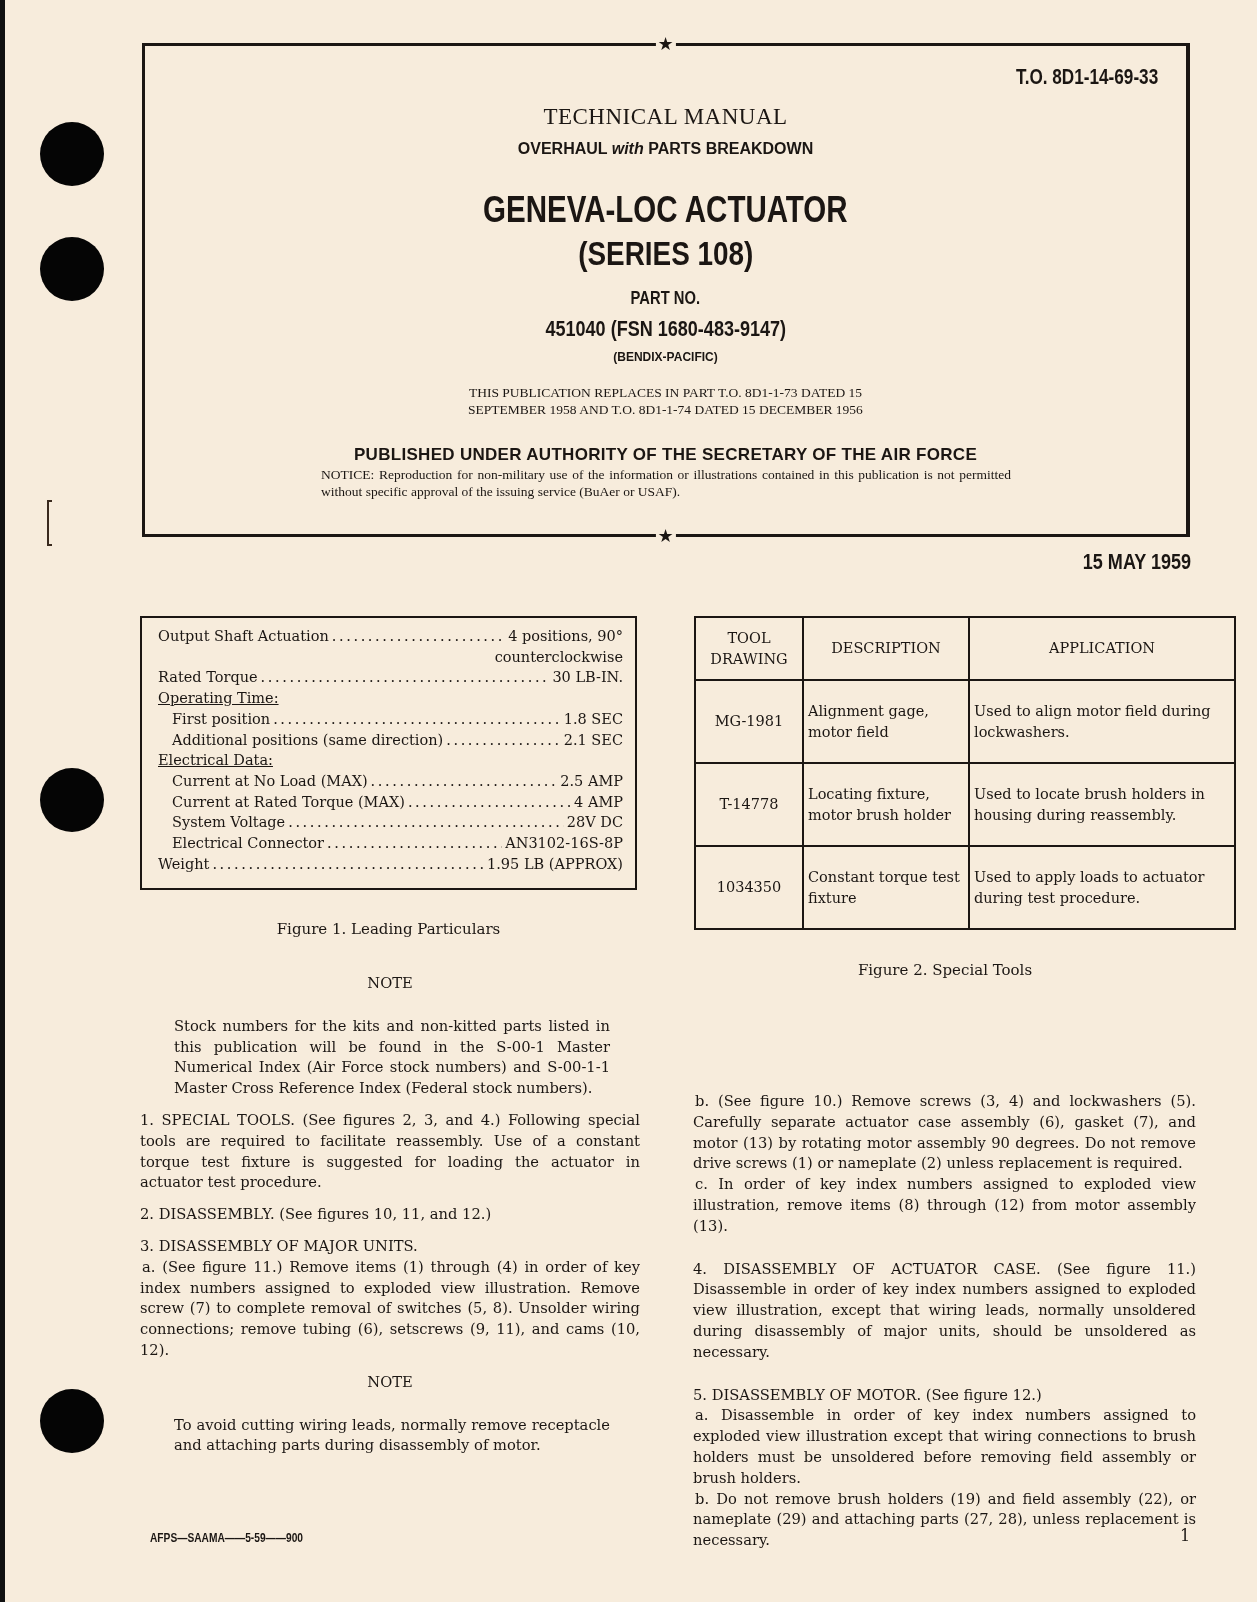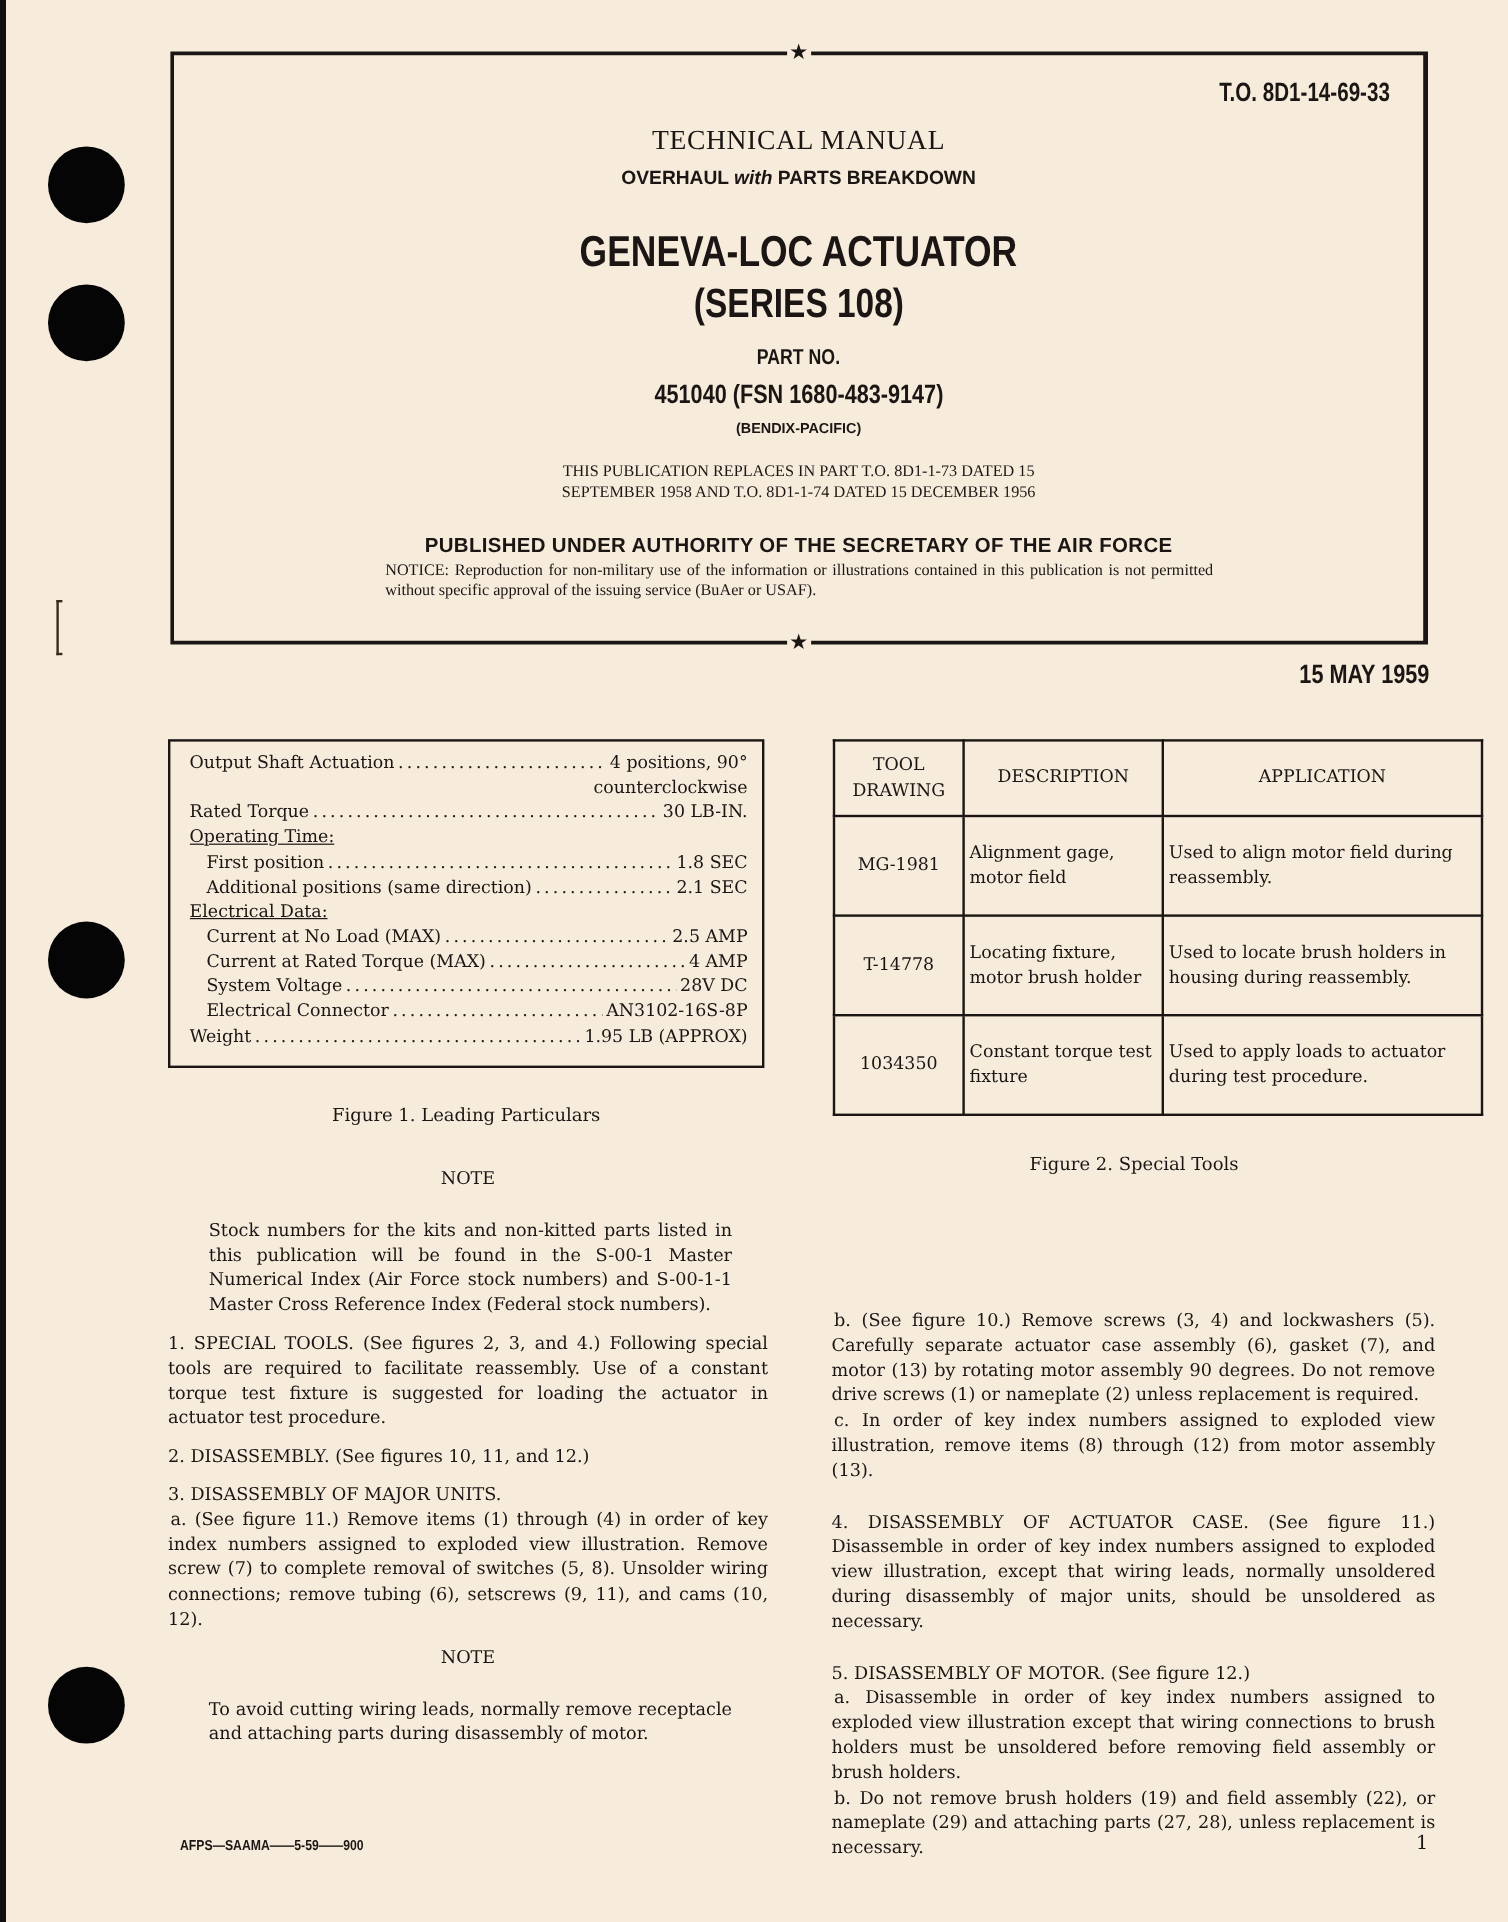--- a/index.html
+++ b/index.html
@@ -177,21 +177,21 @@
     <tr>
       <th style="white-space:normal;">TOOL DRAWING</th>
       <th>DESCRIPTION</th>
       <th>APPLICATION</th>
     </tr>
   </thead>
   <tbody>
     <tr>
       <td class="c1">MG-1981</td>
       <td>Alignment gage, motor field</td>
-      <td>Used to align motor field during reassembly.</td>
+      <td>Used to align motor field during lockwashers.</td>
     </tr>
     <tr>
       <td class="c1">T-14778</td>
       <td>Locating fixture, motor brush holder</td>
       <td>Used to locate brush holders in housing during reassembly.</td>
     </tr>
     <tr>
       <td class="c1">1034350</td>
       <td>Constant torque test fixture</td>
       <td>Used to apply loads to actuator during test procedure.</td>

